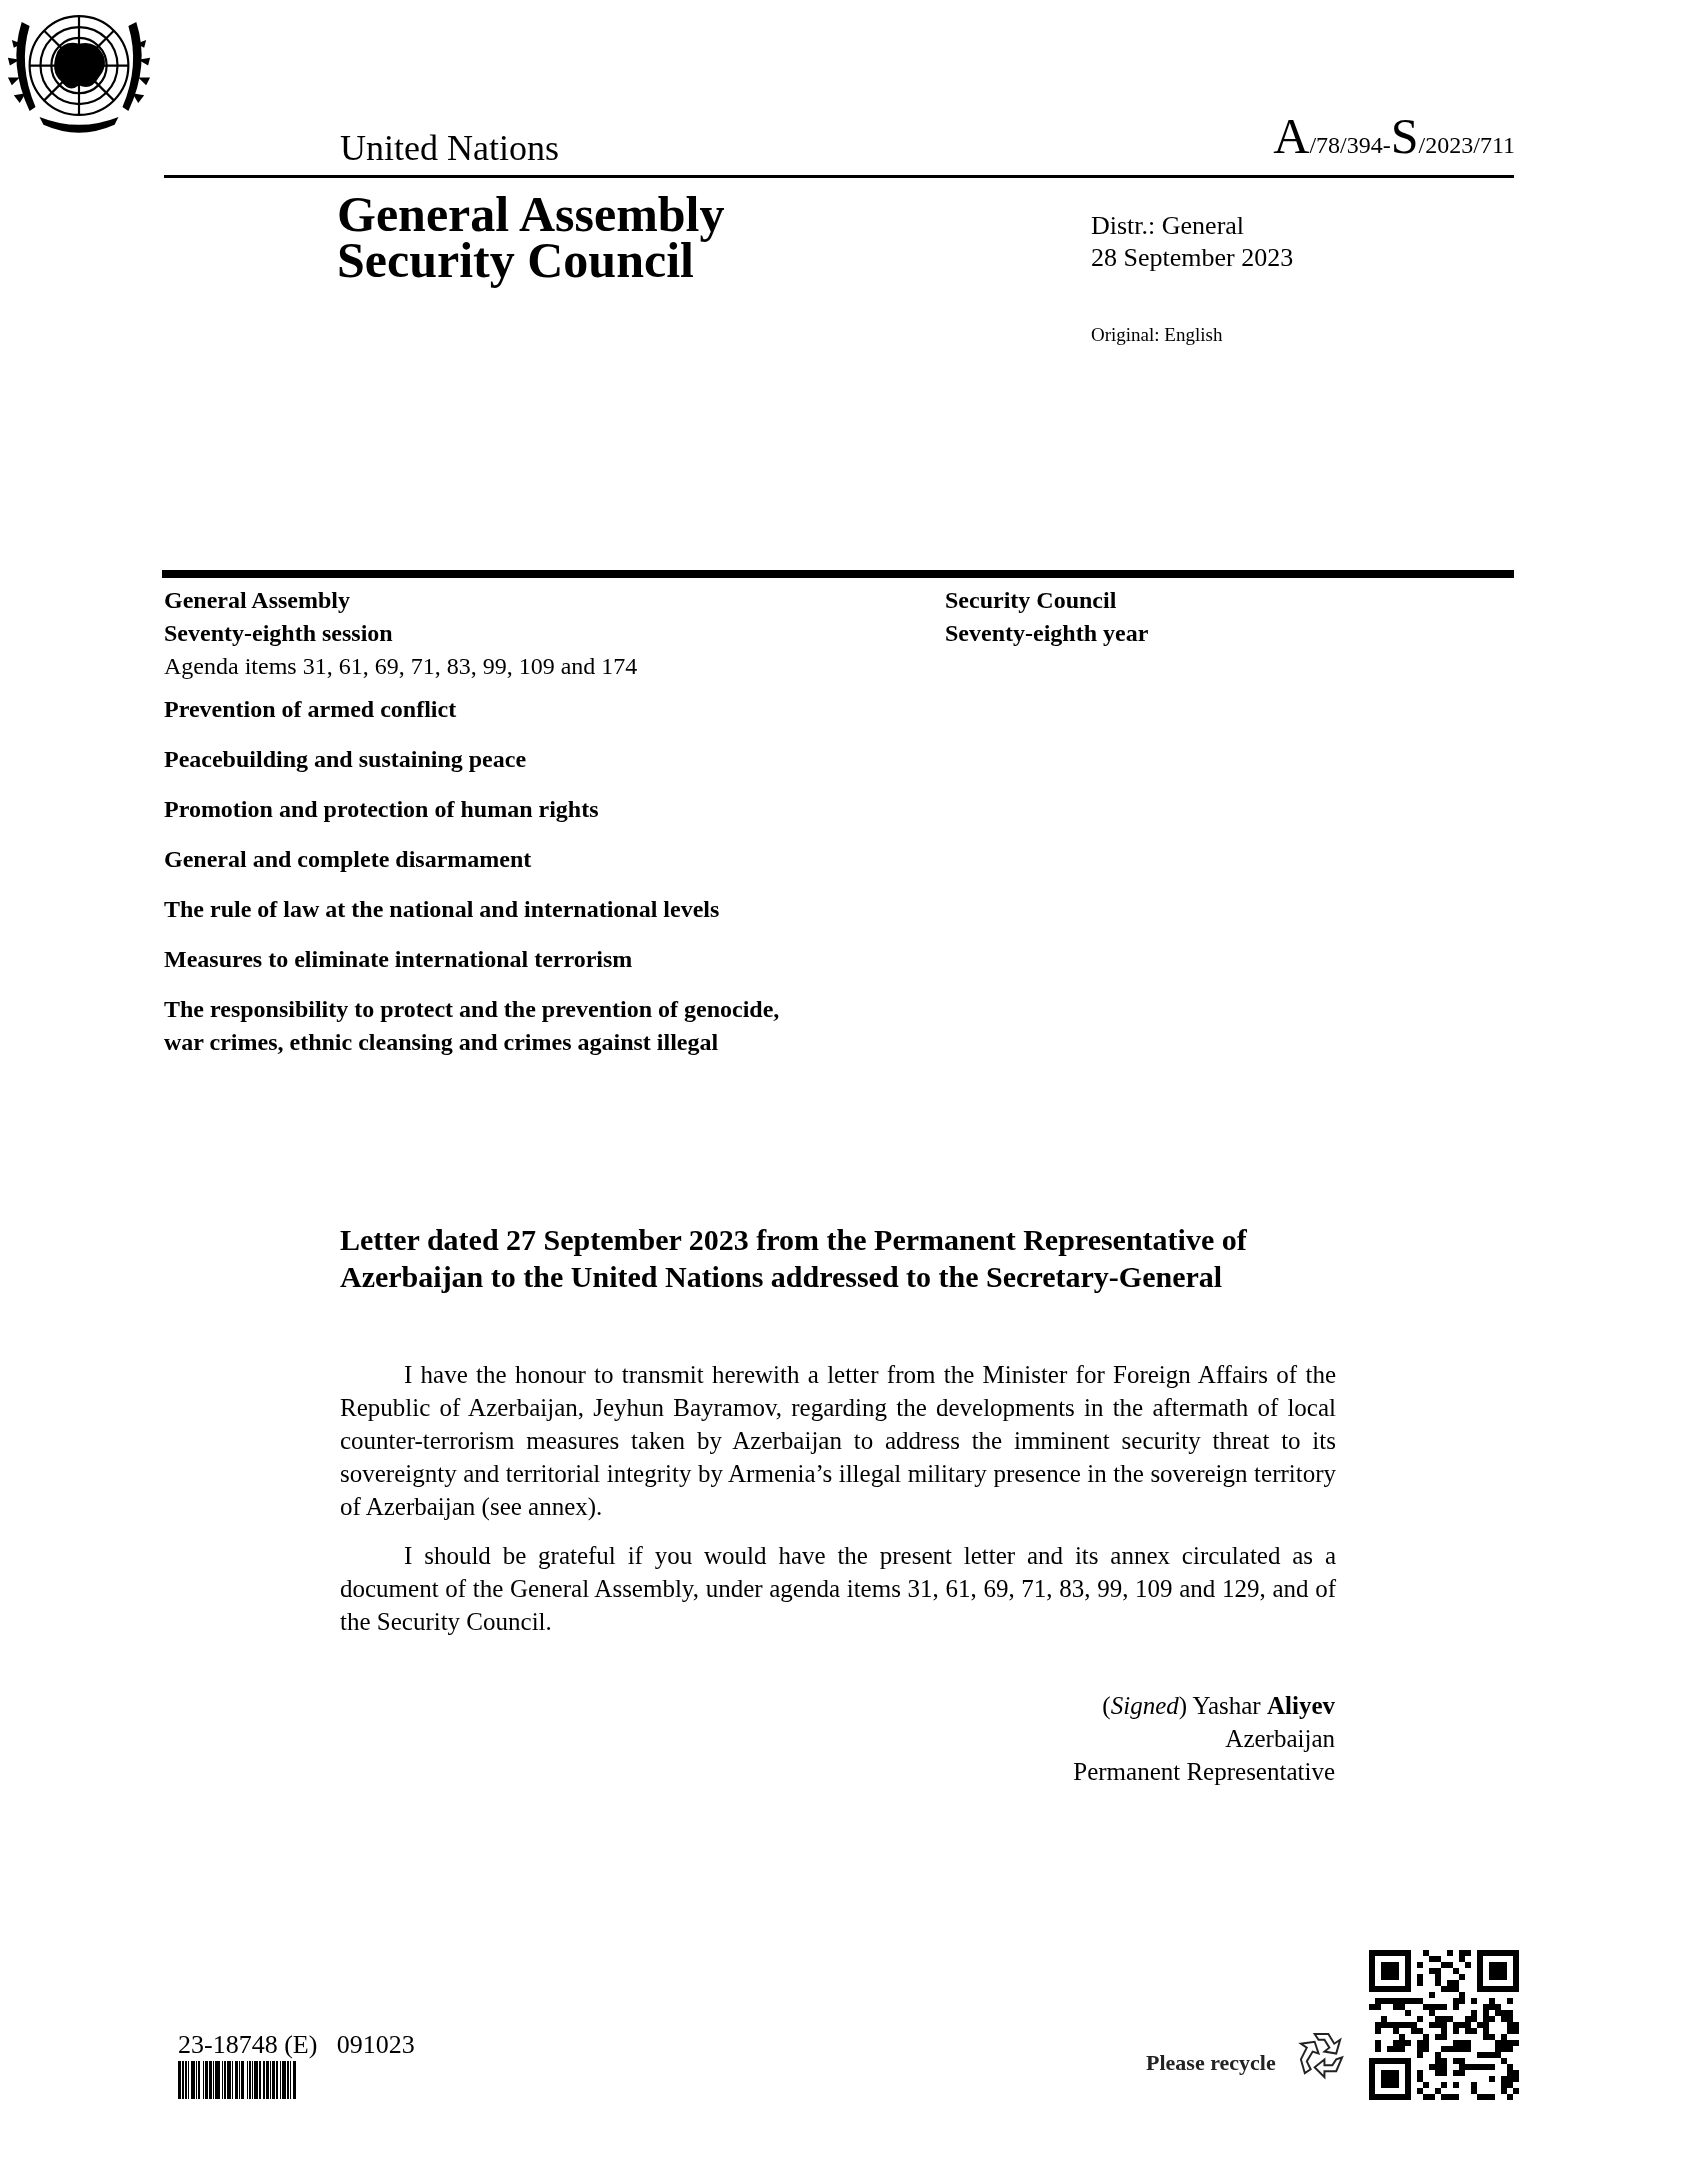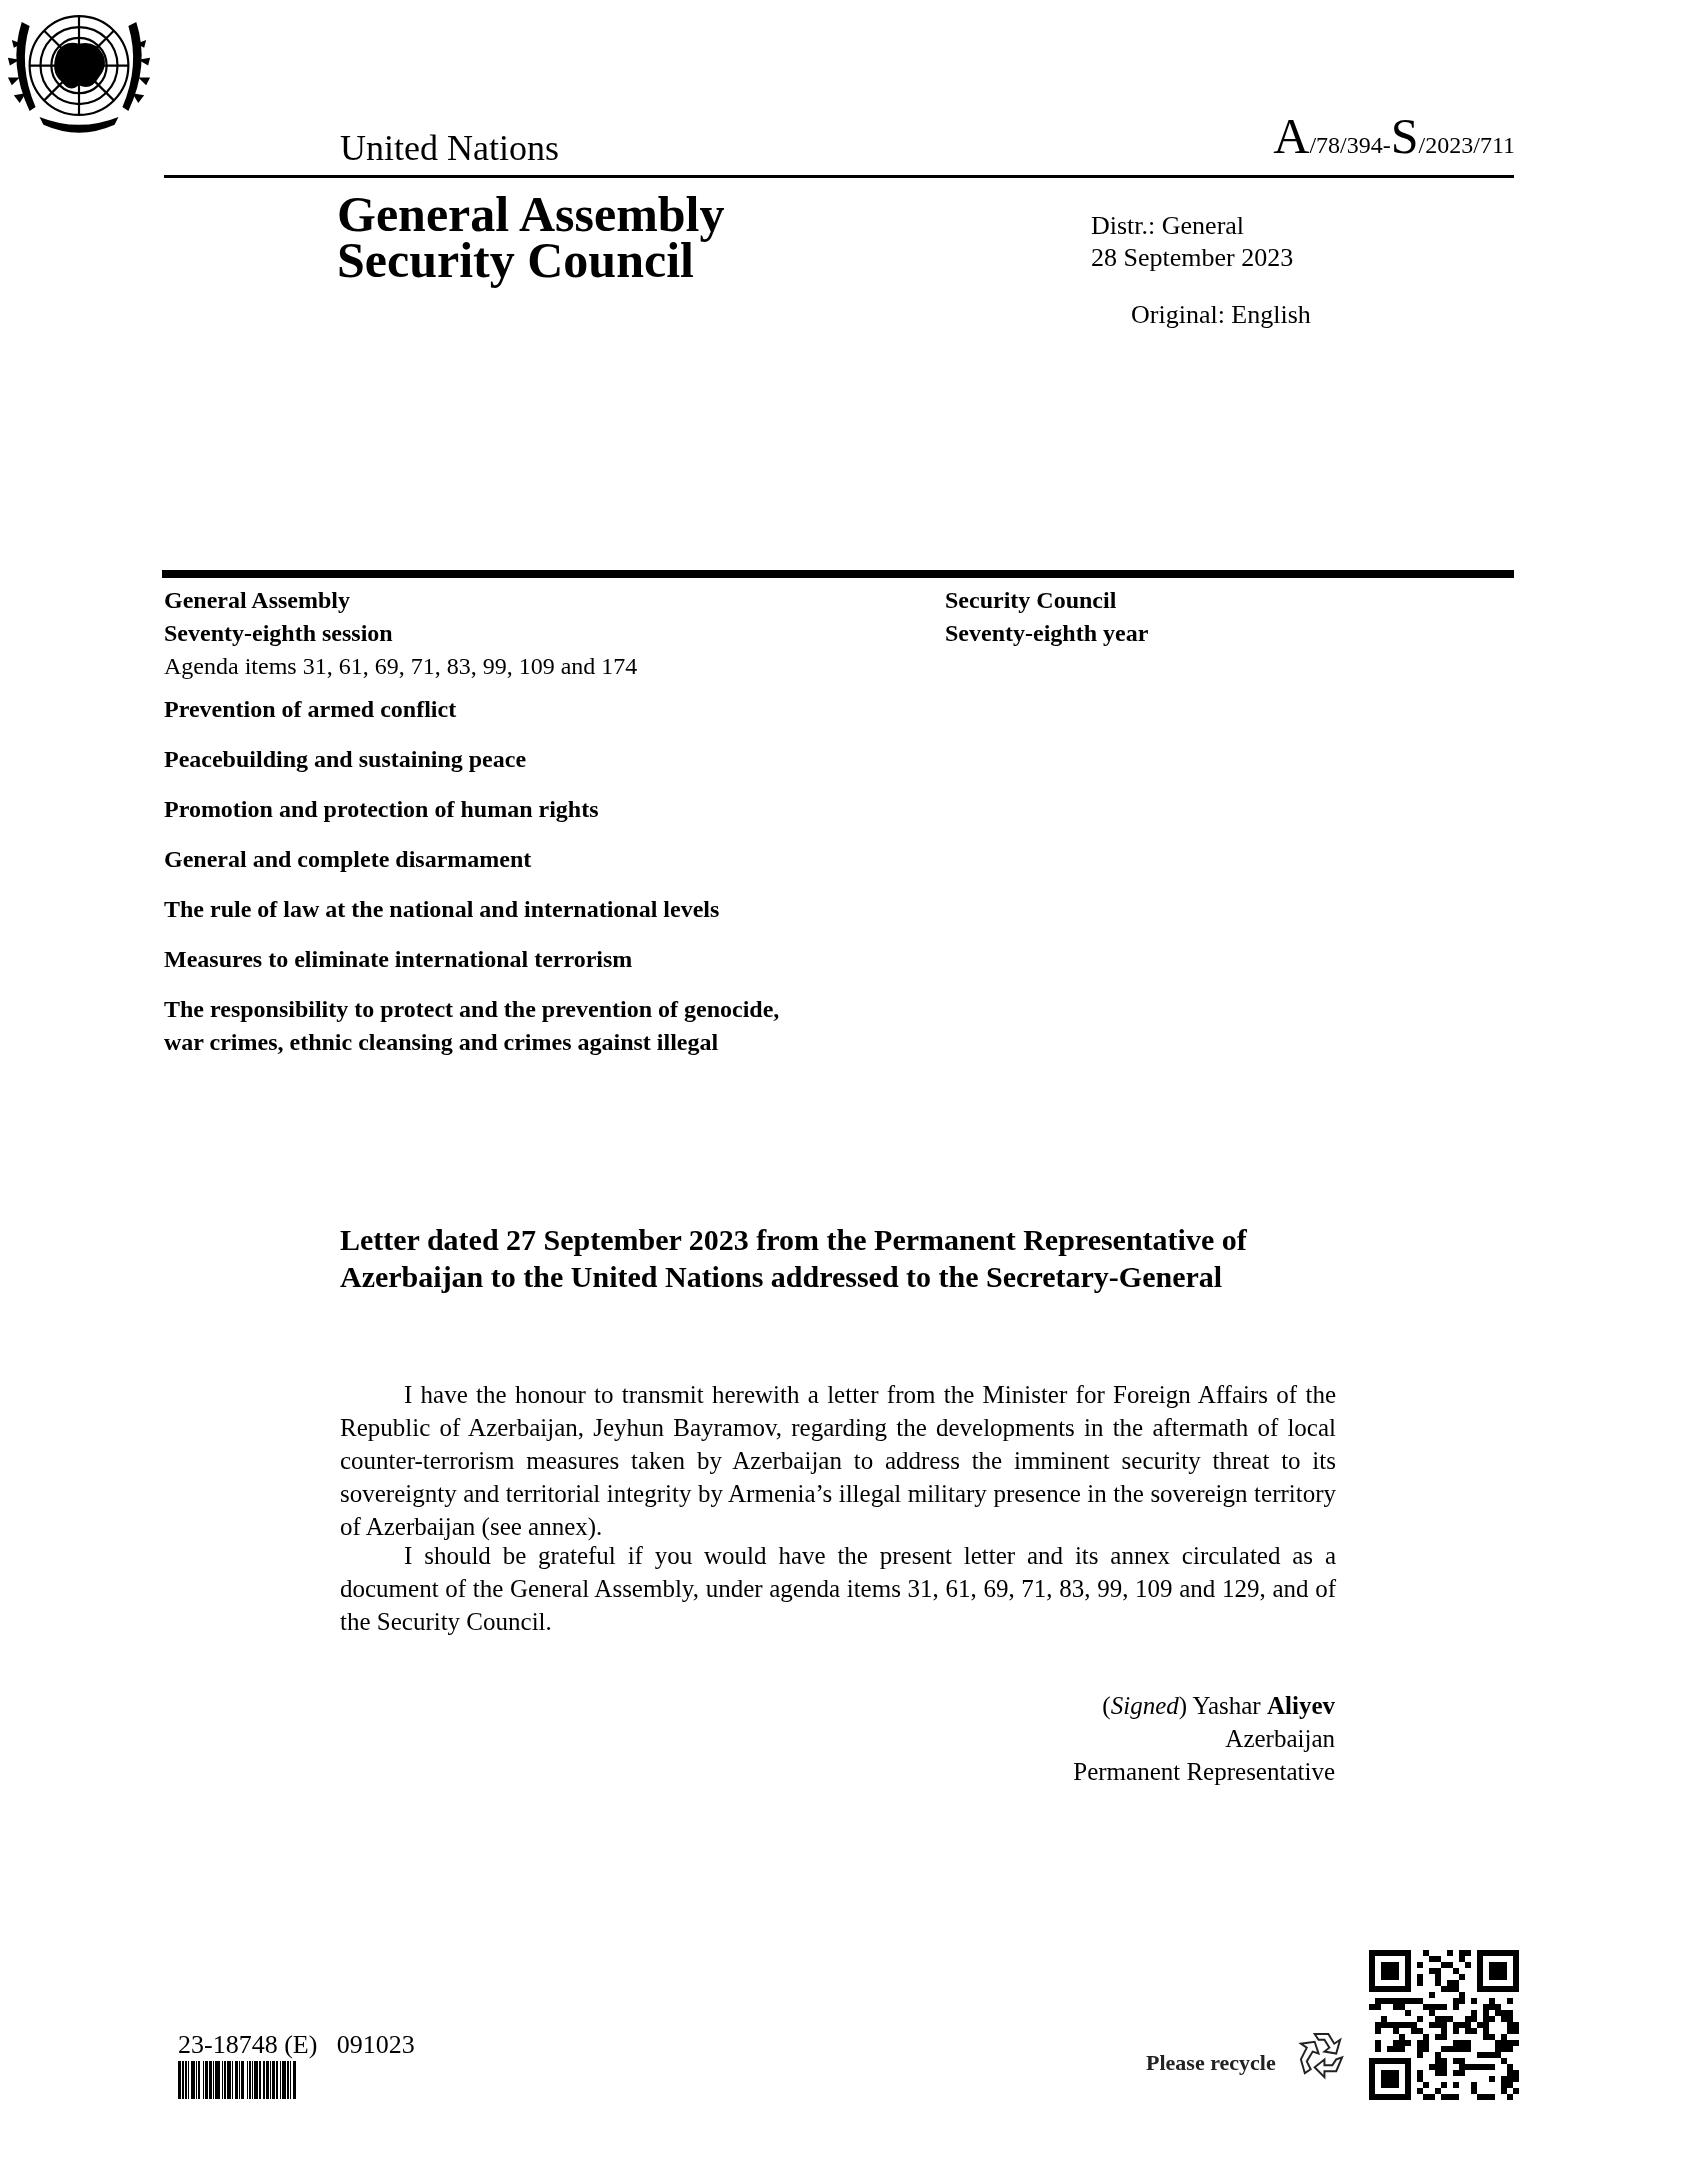--- a/index.html
+++ b/index.html
@@ -7,29 +7,29 @@
          font-family:"Liberation Serif", "DejaVu Serif", serif; color:#000; }
   .abs { position:absolute; white-space:nowrap; }
   .rule-thin { position:absolute; left:164px; width:1350px; top:175px; height:3px; background:#000; }
   .rule-thick { position:absolute; left:162px; width:1352px; top:570px; height:8px; background:#000; }
   .un-name { left:340px; top:127px; font-size:36px; letter-spacing:0px; }
   .symbol { right:168px; top:111px; font-size:24px; }
   .symbol .big { font-size:50px; line-height:1; }
   .logo { left:173px; top:190px; width:158px; height:141px; }
   .organ { left:337px; top:191px; font-size:50px; font-weight:bold; line-height:46px; }
   .distr { left:1091px; top:210px; font-size:26px; line-height:32px; }
-  .original { left:1091px; top:300px; font-size:26px;margin-left:40px; }
+  .original { left:1091px; top:324px; font-size:19px; }
   .col-left { left:164px; top:584px; font-size:24px; line-height:33px; }
   .col-right { left:945px; top:584px; font-size:24px; line-height:33px; font-weight:bold; }
   .bold { font-weight:bold; }
   .topics { position:absolute; left:164px; top:693px; width:752px; font-size:24px; line-height:33px; font-weight:bold; }
   .topic { margin:0 0 17px 0; }
   .letter-title { position:absolute; left:340px; top:1221px; width:1000px; font-size:30px; line-height:37px; font-weight:bold; }
   .para { position:absolute; left:340px; width:996px; font-size:25px; line-height:33px; text-align:justify; text-indent:64px; }
-  .p1 { top:1358px;margin-top:20px; }
+  .p1 { top:1358px; }
   .p2 { top:1539px; }
   .sig { position:absolute; right:348px; top:1689px; text-align:right; font-size:25px; line-height:33px; }
   .barcode-text { left:178px; top:2030px; font-size:26px; letter-spacing:0px; }
   .barcode { position:absolute; left:178px; top:2061px; width:275px; height:38px; display:flex; }
   .barcode span { display:block; height:100%; background:#000; }
   .recycle-text { left:1146px; top:2050px; font-size:22px; font-weight:bold; color:#222; }
   .recycle-icon { position:absolute; left:1295px; top:2030px; width:53px; height:51px; }
   .qr { position:absolute; left:1369px; top:1950px; width:150px; height:150px; }
 </style>
 </head>

